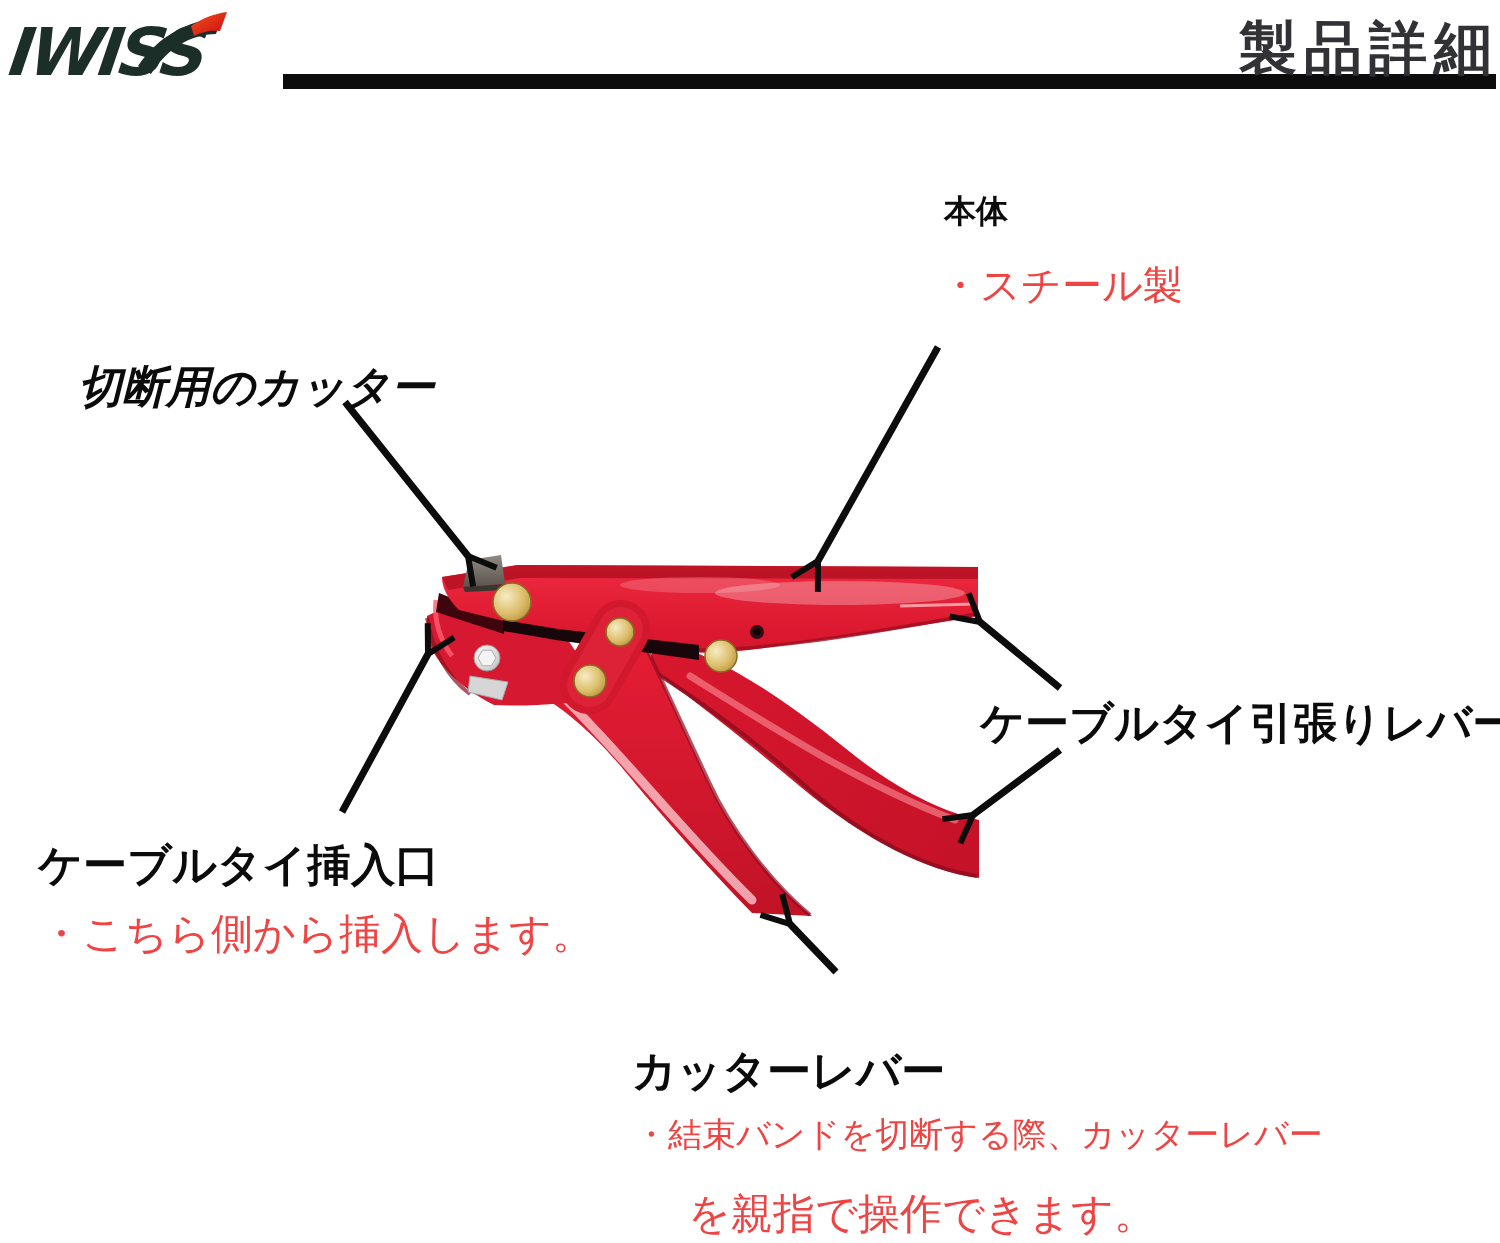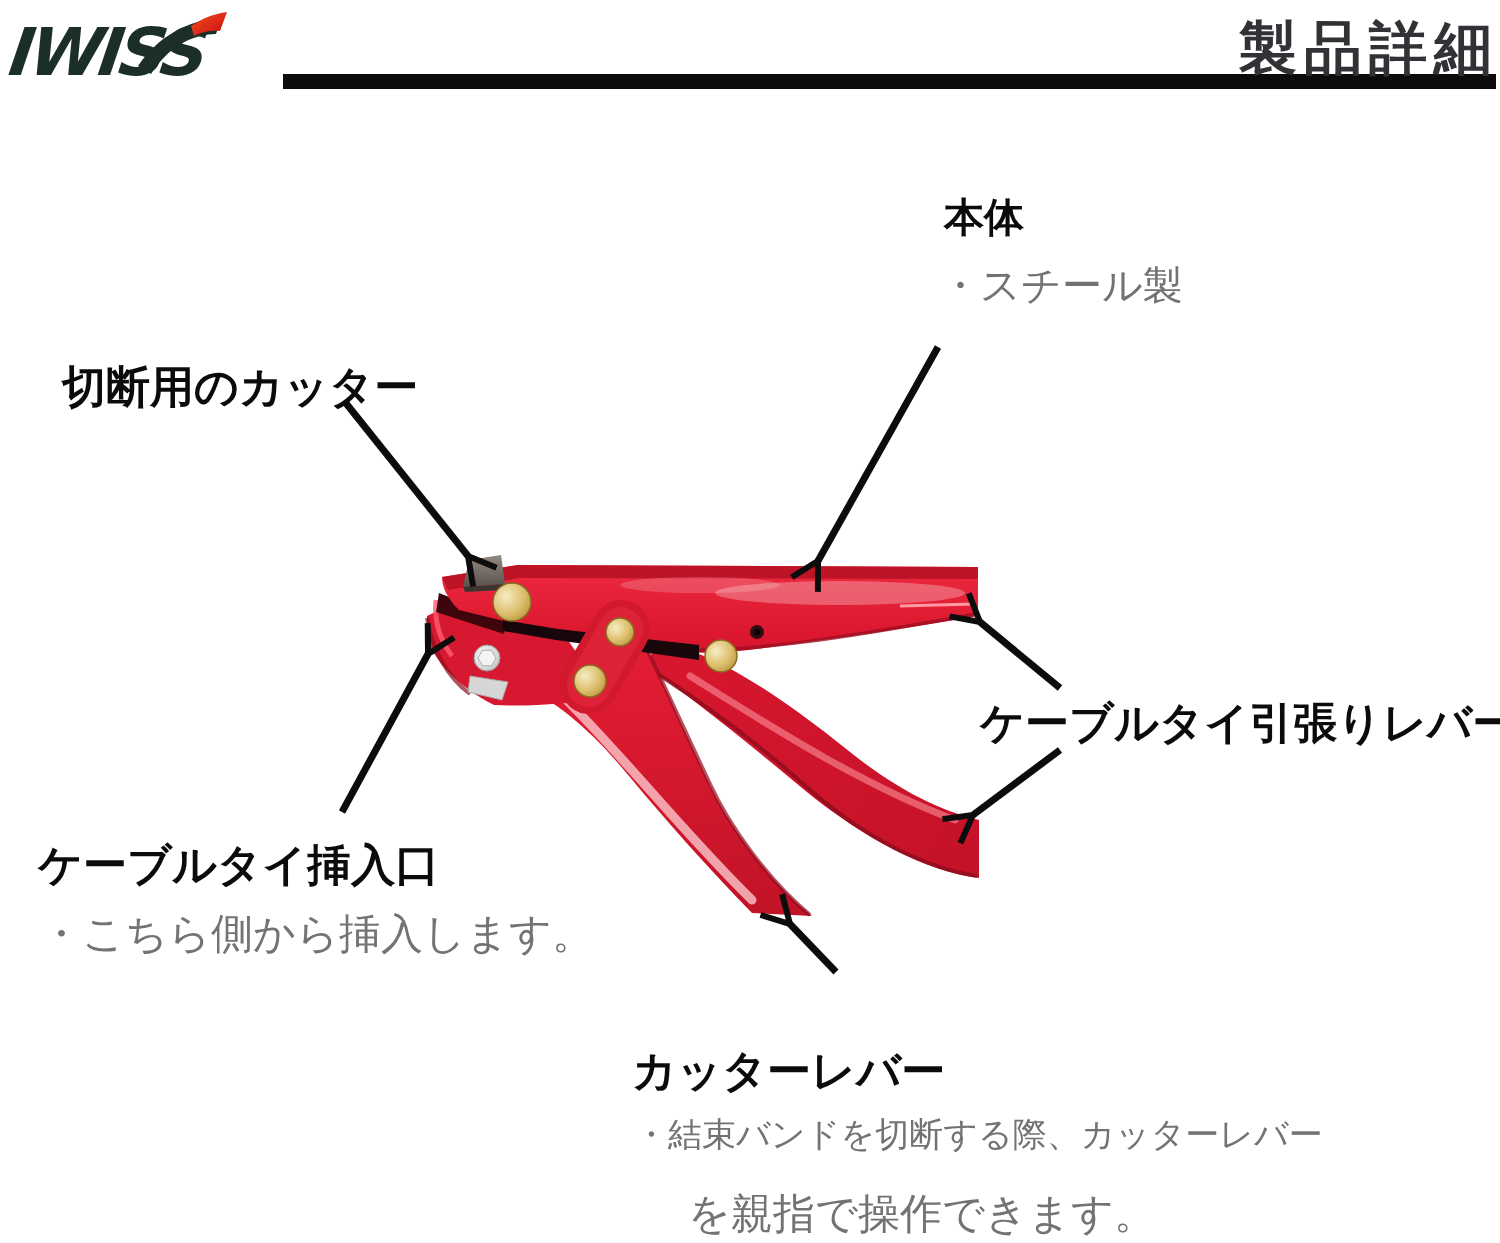--- a/index.html
+++ b/index.html
@@ -16,24 +16,24 @@
     letter-spacing:-4px;color:#1b2e27;transform:skewX(-8deg);
   }
   .logo-swoosh{position:absolute;left:0;top:0;}
   .header-line{position:absolute;left:283px;top:74px;width:1213px;height:15px;background:#0c0c0c;}
   .page-title{
     position:absolute;left:1224px;top:0px;margin:15px;
     font-size:58px;line-height:66px;font-weight:900;letter-spacing:7px;color:#323136;white-space:nowrap;
   }
   
   .lbl{position:absolute;font-weight:800;white-space:nowrap;color:#0b0b0b;}
-  .note{position:absolute;font-weight:400;white-space:nowrap;color:#737373;}
-  .lbl-body{left:944px;top:190px;font-size:40px;}
+  .note{position:absolute;font-weight:400;white-space:nowrap;color:#ef4444;}
+  .lbl-body{left:944px;top:190px;font-size:32px;}
   .note-body{left:940px;top:258px;font-size:40px;}
-  .lbl-cutter{left:62px;top:358px;font-size:44px;}
+  .lbl-cutter{left:78px;top:358px;font-size:44px;font-style:italic;}
   .lbl-insertion{left:38px;top:836px;font-size:44px;text-align:right;}
   .note-insertion{left:40px;top:906px;font-size:42px;}
   .lbl-pull{left:980px;top:694px;font-size:44px;}
   .lbl-cutter-lever{left:632px;top:1042px;font-size:44px;}
   .note-cutter-lever1{left:634px;top:1112px;font-size:34px;}
   .note-cutter-lever2{left:688px;top:1186px;font-size:42px;}
   .scene{position:absolute;left:0;top:0;}
 </style>
 </head>
 <body>

